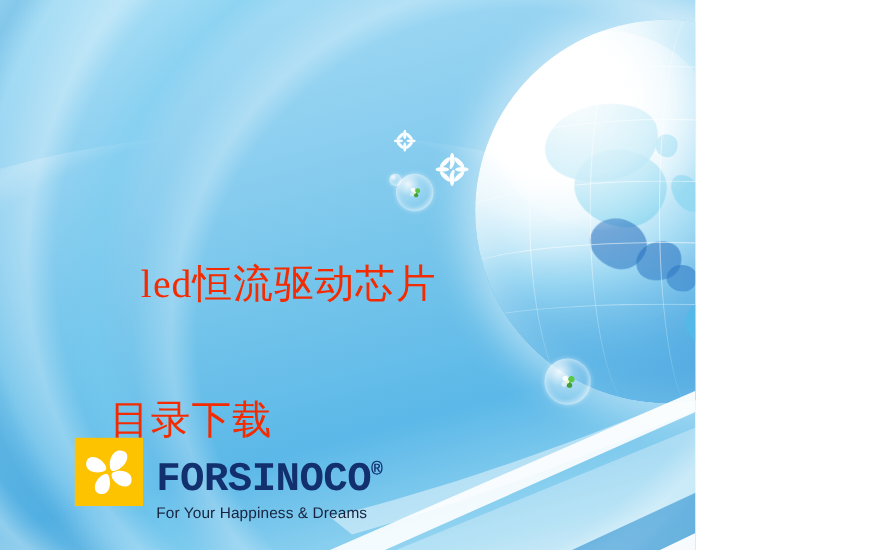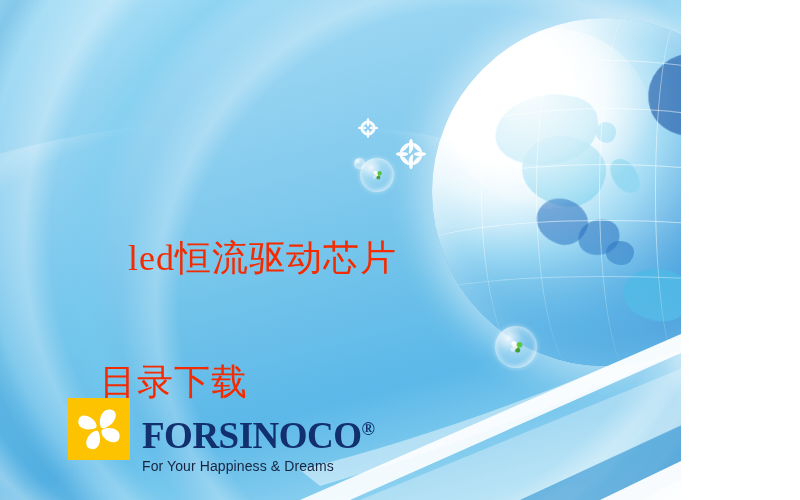--- a/index.html
+++ b/index.html
@@ -7,21 +7,21 @@
     margin: 0;
     padding: 0;
     background: #ffffff;
   }
   body {
     font-family: "Liberation Sans", sans-serif;
   }
 
   #banner {
     position: relative;
-    width: 681px;
+    width: 632px;
     height: 500px;
     overflow: hidden;
     background: linear-gradient(165deg, #a9dff6 0%, #8fd0f0 28%, #6fc2ea 55%, #5bb8e8 72%, #9bd8f2 92%, #cbe9f8 100%);
   }
 
   
   .ribbon {
     position: absolute;
     border-radius: 50%;
     pointer-events: none;
@@ -198,21 +198,21 @@
     flex: 0 0 auto;
   }
   #logo-text {
     margin-left: 12px;
     display: flex;
     flex-direction: column;
     justify-content: center;
   }
   #wordmark {
     color: #12306e;
-    font-family: Liberation Serif, serif;
+    font-family: Liberation Mono, monospace;
     font-weight: bold;
     font-size: 37px;
     line-height: 36px;
     letter-spacing: -0.5px;
     white-space: nowrap;
     margin-top: 37px;
   }
   #wordmark .reg {
     font-size: 18px;
     vertical-align: super;

